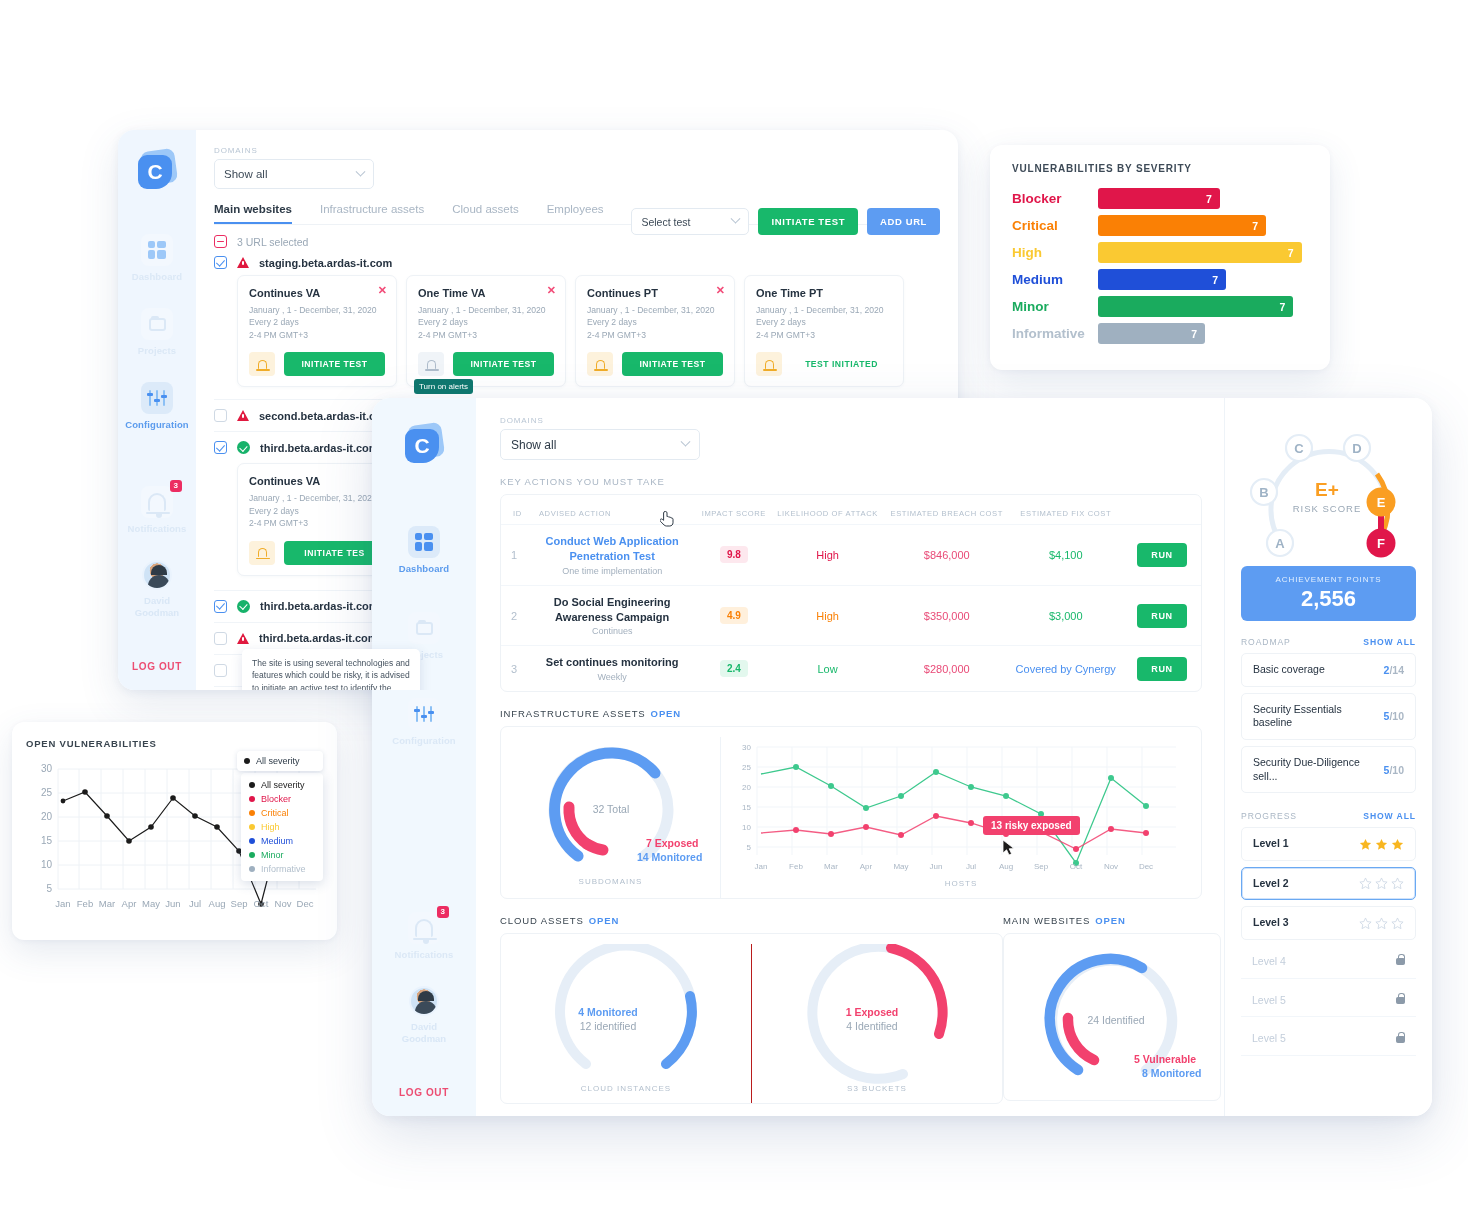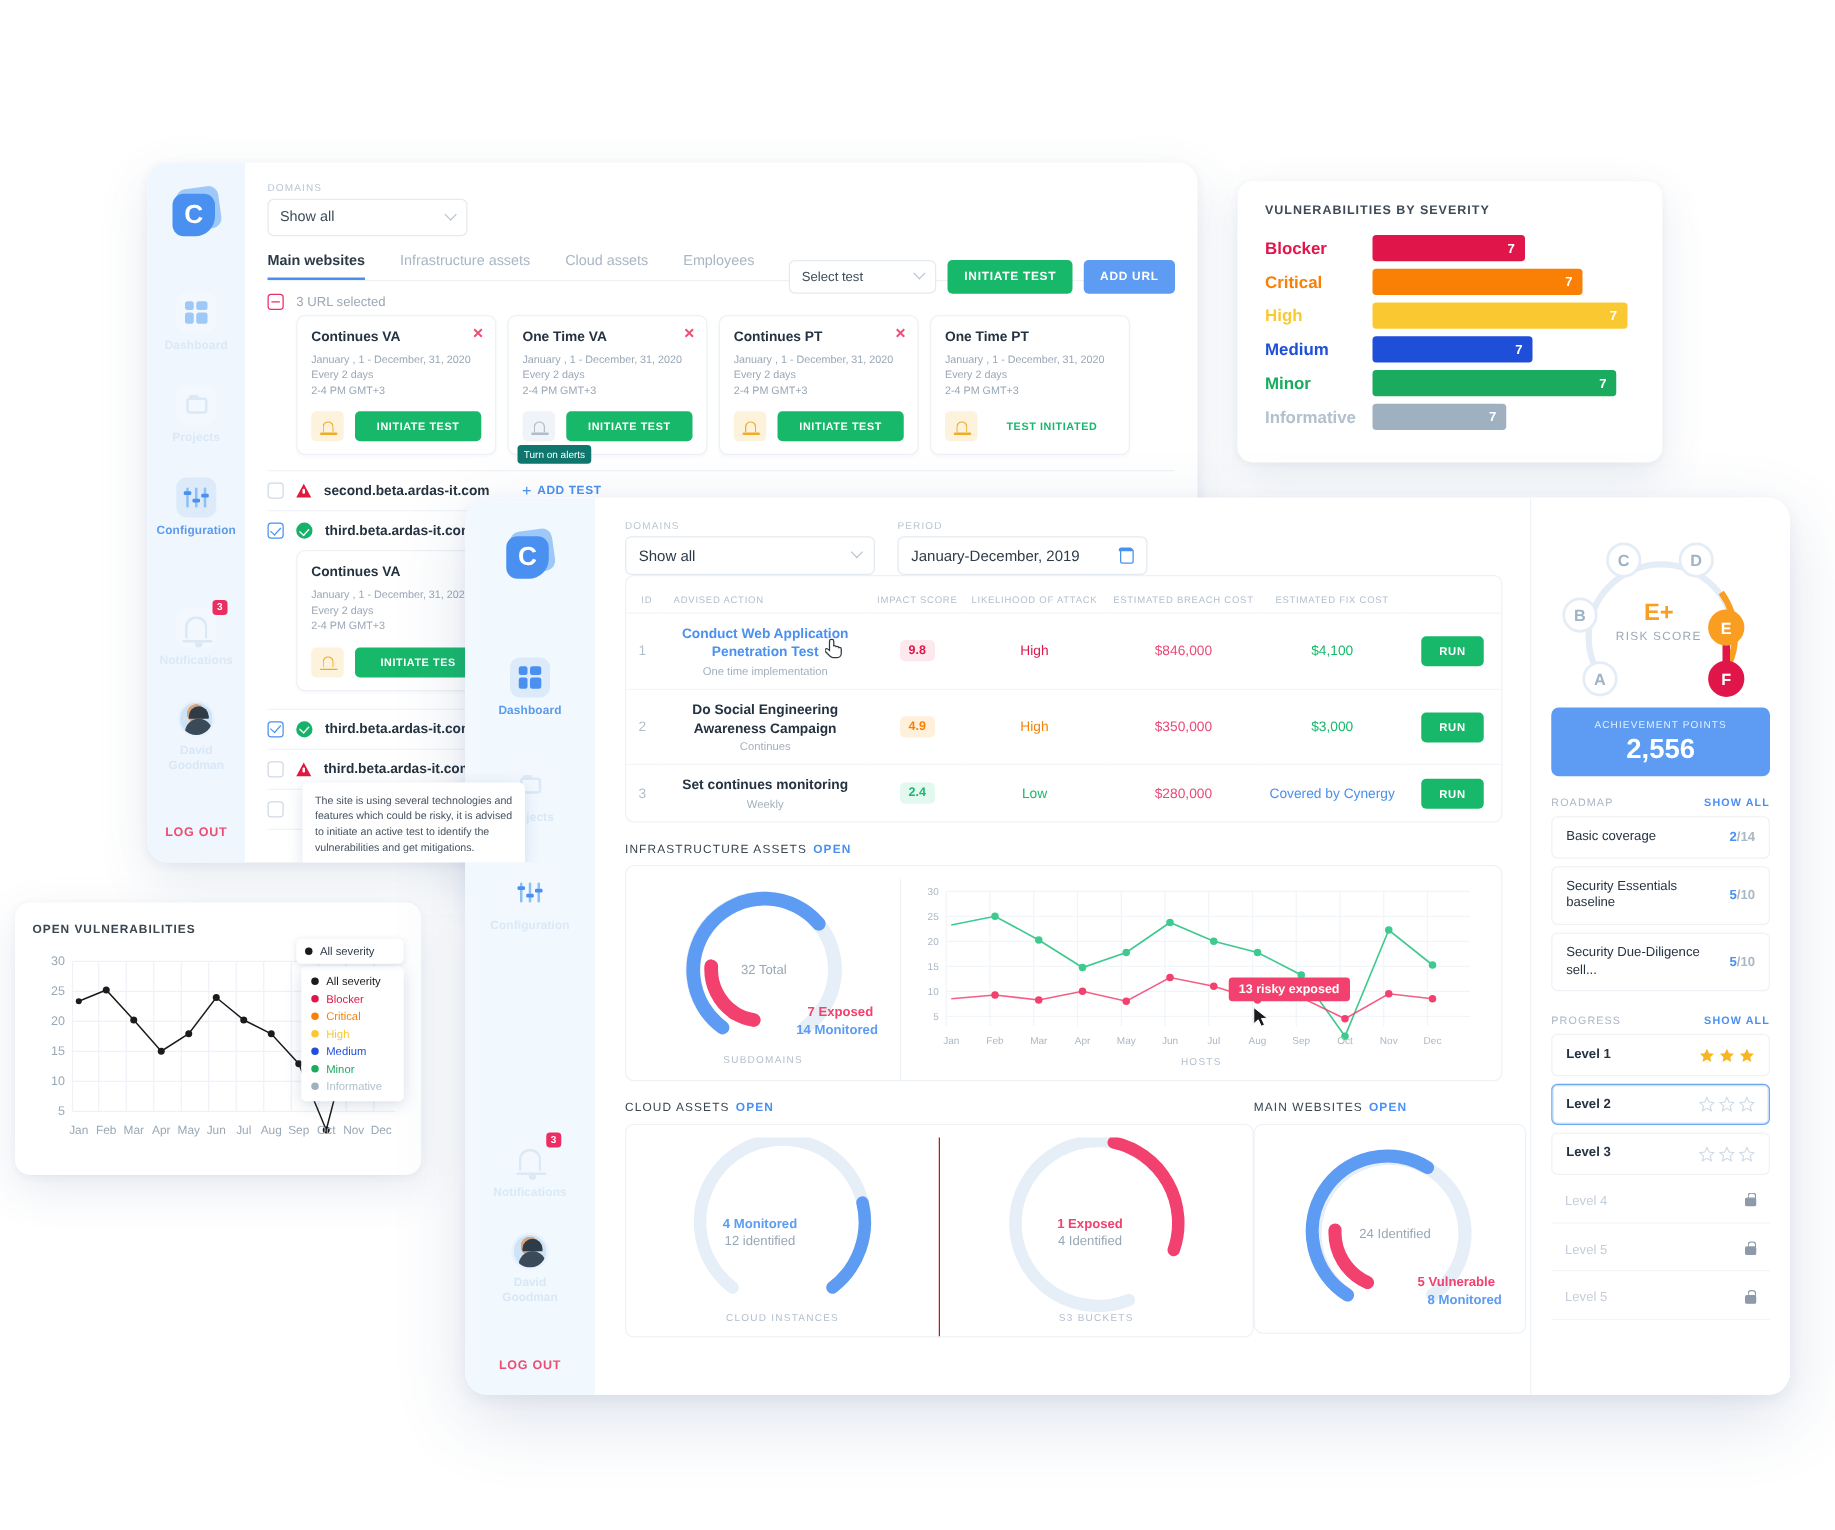--- a/index.html
+++ b/index.html
@@ -324,20 +324,25 @@
       </div>
       <div class="btn green">INITIATE TEST</div>
       <div class="btn blue">ADD URL</div>
     </div>
 
     <div class="rowline" style="padding:10px 0 4px;">
       <span class="cb ind"></span>
       <span class="sel-txt">3 URL selected</span>
     </div>
 
+    <div class="rowline" style="padding:4px 0 6px;">
+      <span class="cb on"></span>
+      <span class="warn-tri"></span>
+      <span class="url-txt">staging.beta.ardas-it.com</span>
+    </div>
 
     <div class="cardstrip">
 
       <div class="tcard">
         <span class="xmark">✕</span>
         <h5>Continues VA</h5>
         <p>January , 1 - December, 31, 2020</p>
         <p>Every 2 days</p>
         <p>2-4 PM GMT+3</p>
         <div class="cardfoot">
@@ -651,29 +656,23 @@
 
   <div class="bodyB">
     <div class="filters">
       <div>
         <div class="lbl-cap">DOMAINS</div>
         <div class="dt-box">
           <span>Show all</span>
           <span class="chev"></span>
         </div>
       </div>
-      <div>
-        <div class="lbl-cap">PERIOD</div>
-        <div class="dt-box">
-          <span>January-December, 2019</span>
-          <span class="cal-ic"></span>
-        </div>
-      </div>
-    </div>
-
+    </div>
+
+    <div class="sec-cap">KEY ACTIONS YOU MUST TAKE</div>
 
     <div class="kcard">
       <table class="ktable">
         <tbody>
             <tr>
           <th class="l" style="width:26px;">ID</th>
           <th class="l" style="width:180px;">ADVISED ACTION</th>
           <th style="width:76px;">IMPACT SCORE</th>
           <th style="width:120px;">LIKELIHOOD OF ATTACK</th>
           <th style="width:130px;">ESTIMATED BREACH COST</th>

